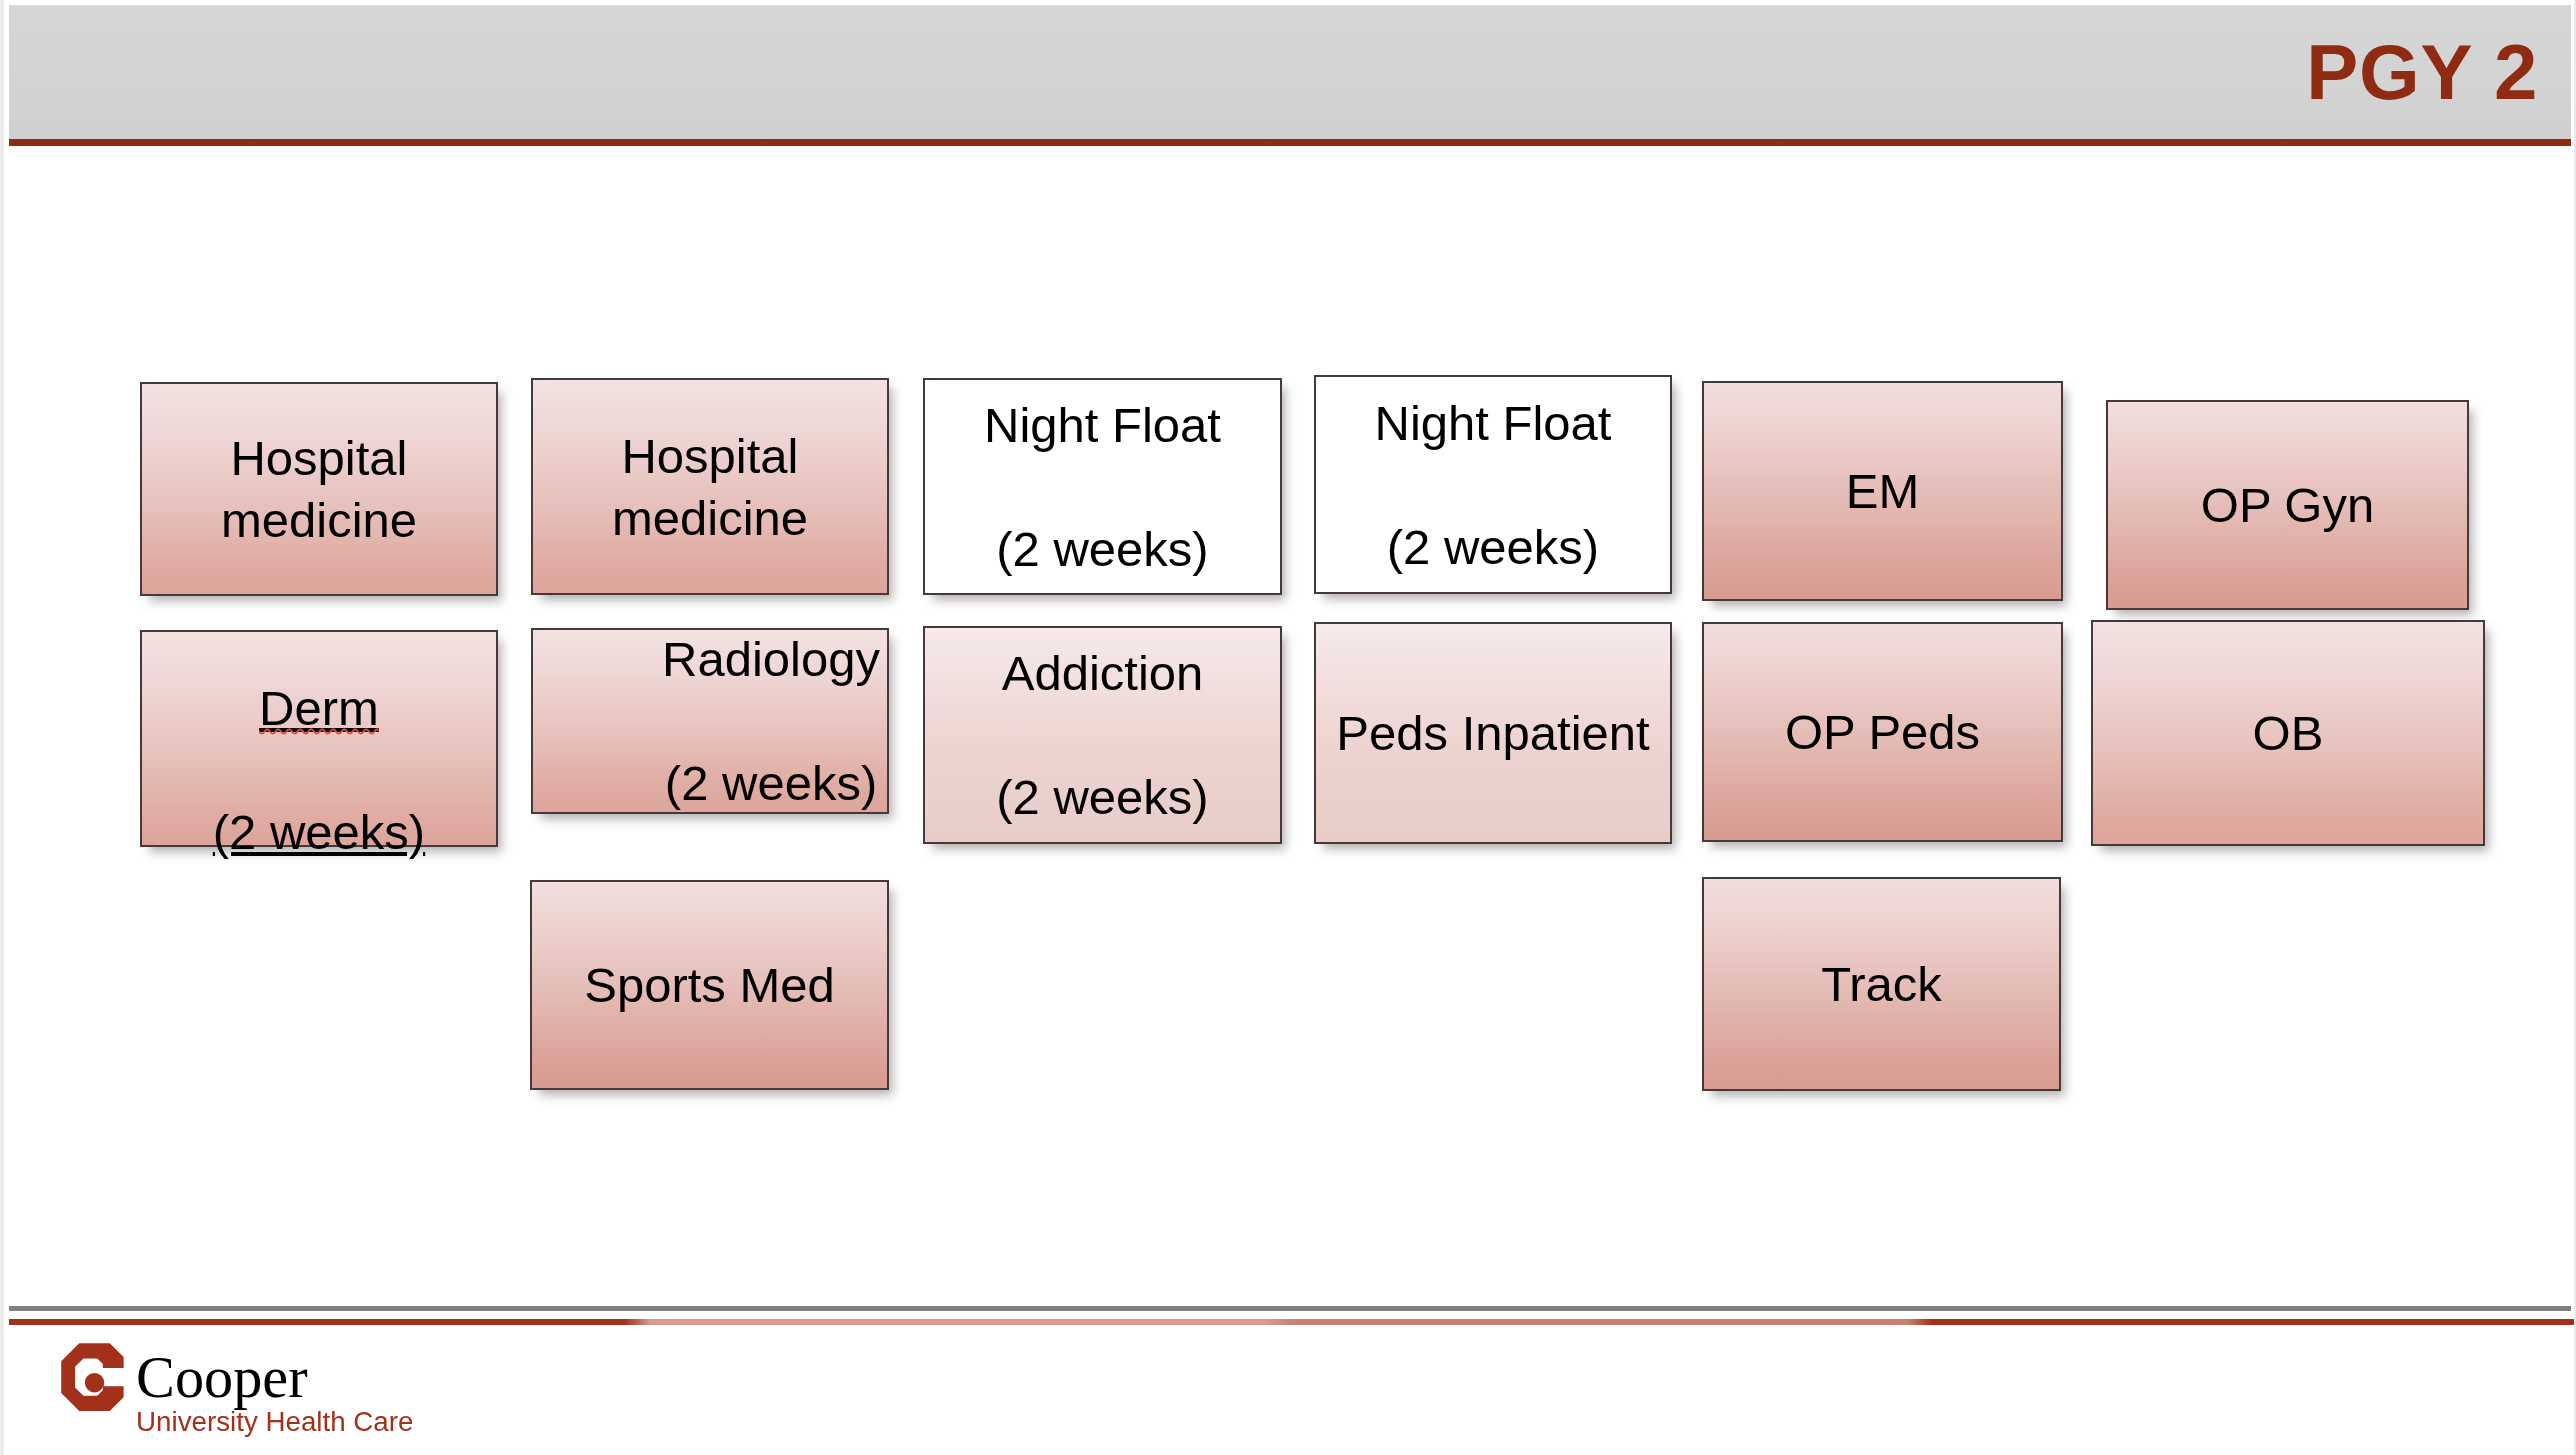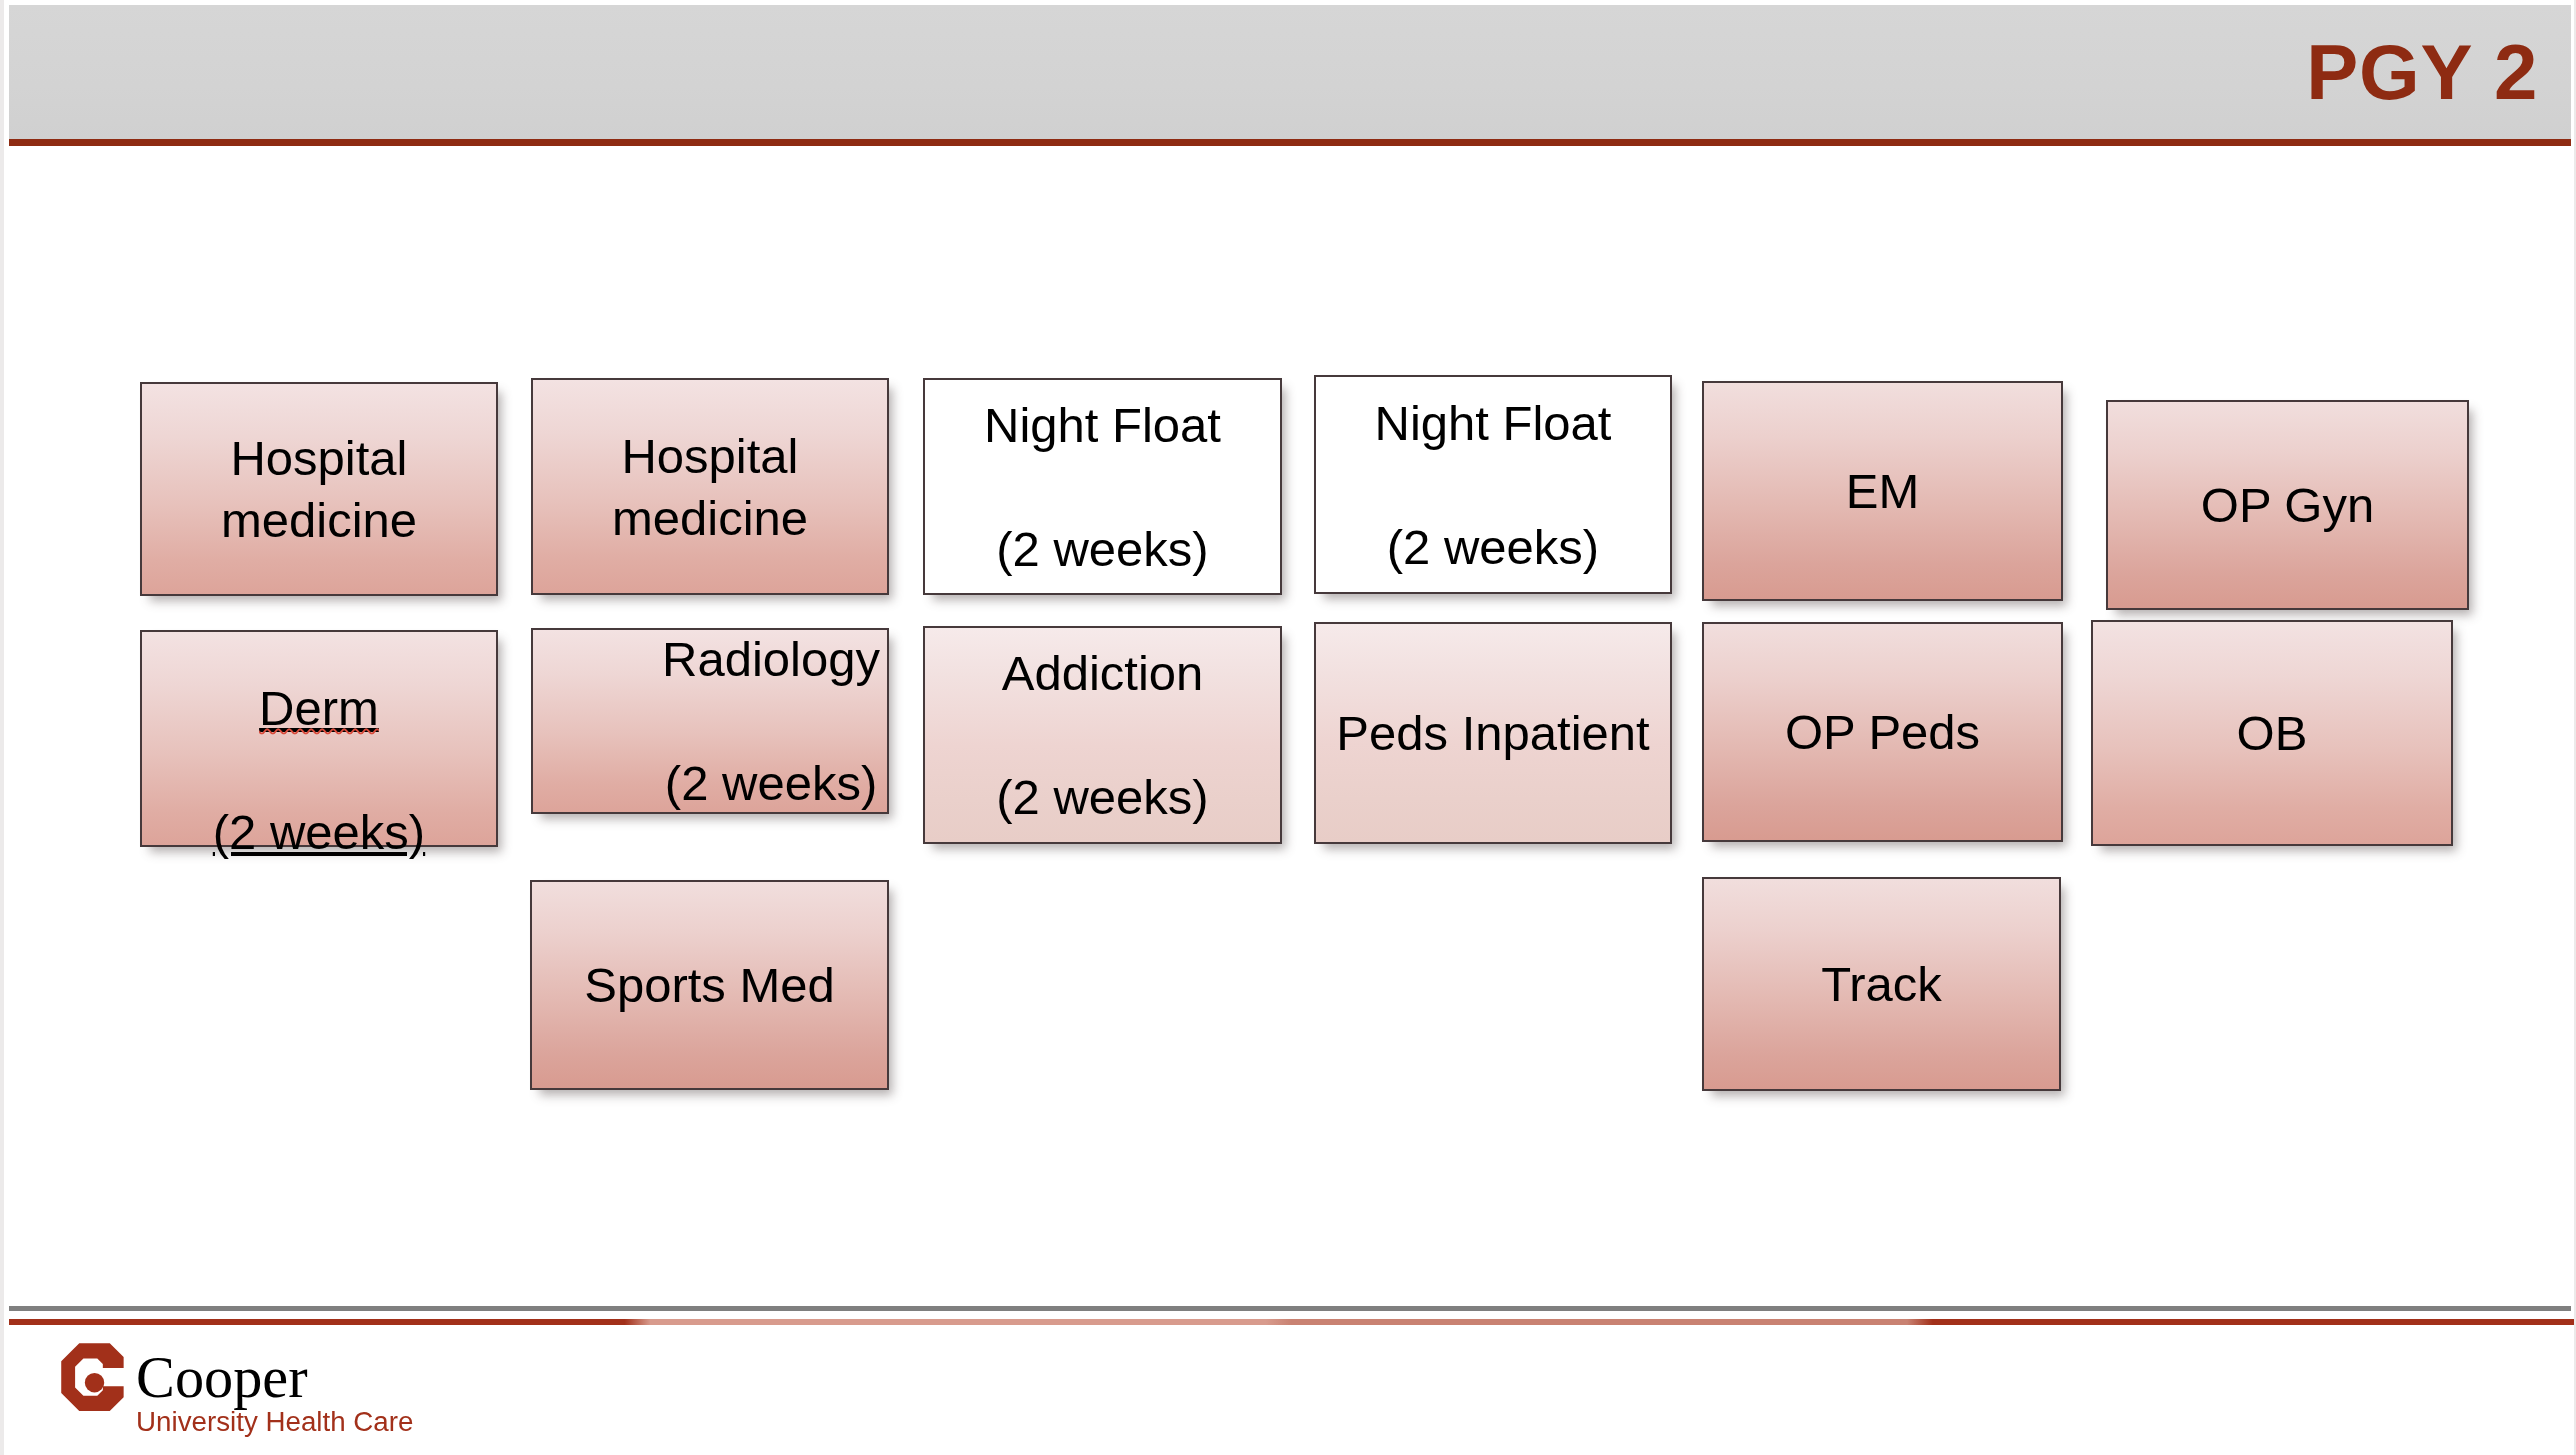--- a/index.html
+++ b/index.html
@@ -161,21 +161,21 @@
     </div>
 
     <div class="box t-light" style="left:1310px;top:622px;width:358px;height:222px;">
       <div class="label">Peds Inpatient</div>
     </div>
 
     <div class="box t-midplus" style="left:1698px;top:622px;width:361px;height:220px;">
       <div class="label">OP Peds</div>
     </div>
 
-    <div class="box t-mid" style="left:2087px;top:620px;width:362px;height:226px;">
+    <div class="box t-mid" style="left:2087px;top:620px;width:394px;height:226px;">
       <div class="label">OB</div>
     </div>
 
     <div class="box t-midplus" style="left:526px;top:880px;width:359px;height:210px;">
       <div class="label">Sports Med</div>
     </div>
 
 
 
     <div class="box t-midplus" style="left:1698px;top:877px;width:359px;height:214px;">

